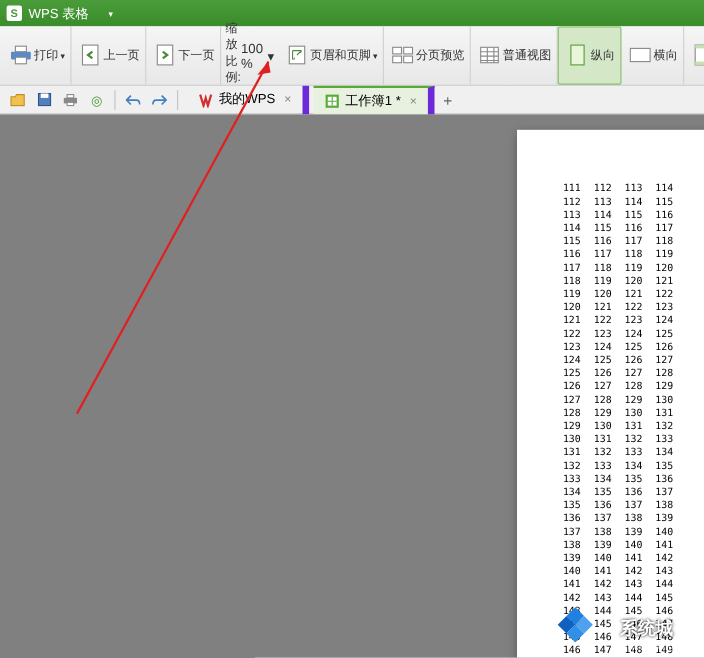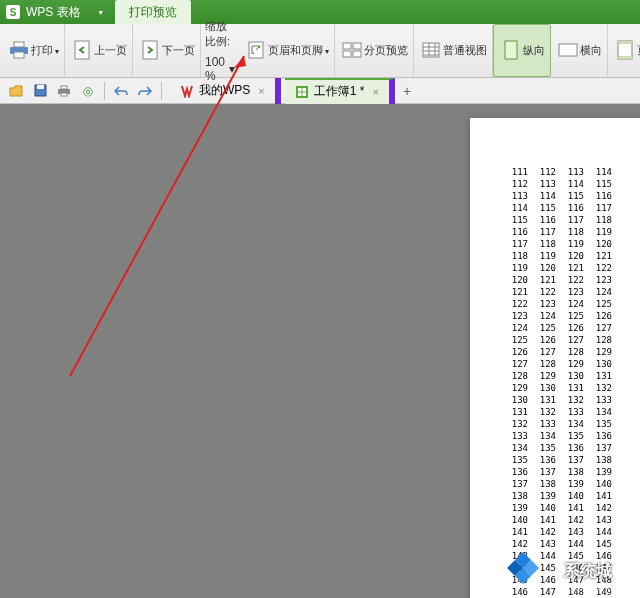--- a/index.html
+++ b/index.html
@@ -10,21 +10,21 @@
     .titlebar .title { font-size: 12px; margin-right: 18px; }
     .titlebar .dropdown { font-size: 8px; }
     .titlebar .tab { background: #e8f5e0; color: #2a7a1a; padding: 4px 14px; margin-left: 12px; height: 24px; display: flex; align-items: center; border-radius: 2px 2px 0 0; }
     
     .ribbon { height: 54px; background: linear-gradient(#f5f5f5, #e8e8e8); border-bottom: 1px solid #c0c0c0; display: flex; align-items: stretch; padding: 0 2px; }
     .ribbon-group { display: flex; flex-direction: row; align-items: center; justify-content: center; padding: 2px 8px; border-right: 1px solid #d0d0d0; }
     .ribbon-group.narrow { padding: 2px 5px; }
     .ribbon-icon { width: 24px; height: 20px; display: flex; align-items: center; justify-content: center; margin-bottom: 2px; }
     .ribbon-label { font-size: 11px; color: #333; white-space: nowrap; }
     .ribbon-label .caret { font-size: 8px; margin-left: 2px; }
-    .zoom-group { display: flex; flex-direction: column; align-items: center; justify-content: center; padding: 2px 4px; }
+    .zoom-group { display: flex; flex-direction: row; align-items: center; justify-content: center; padding: 2px 4px; }
     .zoom-group .top-label { font-size: 11px; color: #333; margin-bottom: 6px; }
     .zoom-val { font-size: 12px; color: #333; display: flex; align-items: center; }
     .active-orient { background: #d4e8c8; border: 1px solid #8abb6a; border-radius: 2px; }
     
     .quickbar { height: 26px; background: #f0f0f0; border-bottom: 1px solid #c0c0c0; display: flex; align-items: center; padding: 0 4px; }
     .qicon { width: 18px; height: 18px; margin: 0 3px; display: flex; align-items: center; justify-content: center; font-size: 12px; }
     .qsep { width: 1px; height: 18px; background: #c0c0c0; margin: 0 4px; }
     .doc-tab { display: flex; align-items: center; padding: 0 10px; height: 26px; border-right: 6px solid #6d28d9; margin-left: 4px; }
     .doc-tab.active { background: #e8f0e0; border-top: 2px solid #5aaa3a; }
     .doc-tab .tab-icon { width: 14px; height: 14px; margin-right: 5px; }
@@ -44,23 +44,20 @@
     
     svg { display: block; }
   </style>
 </head>
 <body>
 
 <div class="titlebar">
   <span class="logo">S</span>
   <span class="title">WPS 表格</span>
   <span class="dropdown">▾</span>
-  <div class="tab">
-    <span>打印预览</span>
-  </div>
 </div>
 
 <div class="ribbon">
   <div class="ribbon-group narrow">
     <div class="ribbon-icon">
       <svg width="22" height="18" viewBox="0 0 22 18">
           <rect x="2" y="6" width="18" height="7" fill="#5a8ac8" rx="1"></rect>
           <rect x="6" y="1" width="10" height="5" fill="#fff" stroke="#888"></rect>
           <rect x="6" y="11" width="10" height="6" fill="#fff" stroke="#888"></rect>
         </svg>

